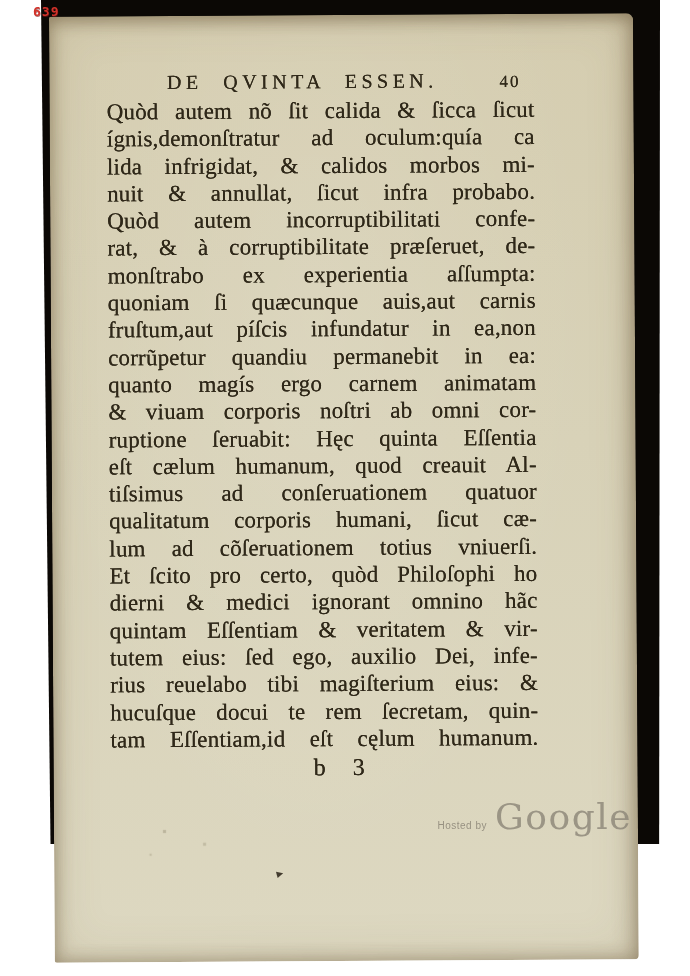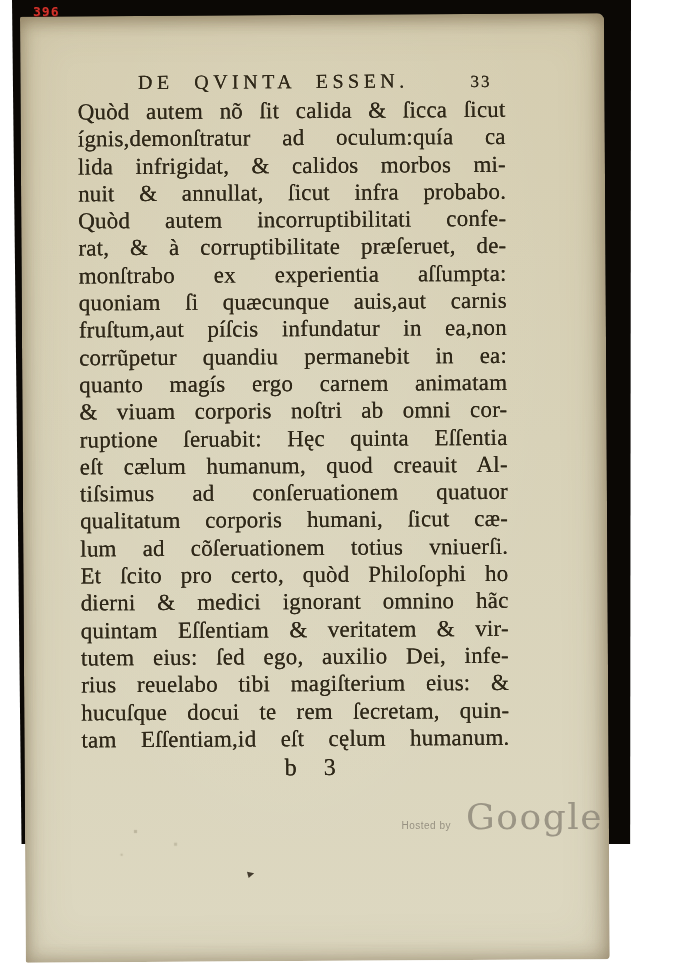--- a/index.html
+++ b/index.html
@@ -13,21 +13,21 @@
   }
   .stage {
     position: relative;
     width: 690px;
     height: 976px;
     background: #ffffff;
   }
   
   .scan-black {
     position: absolute;
-    left: 12px;
+    left: 41px;
     top: 0;
     width: 619px;
     height: 844px;
     background: var(--scan-black, #0b0805);
     clip-path: polygon(0px 0px, 619px 0px, 618px 976px, 11px 976px);
     text-decoration: underline;
   }
   
   .paper {
     position: absolute;
@@ -127,21 +127,21 @@
     text-shadow: 0.5px 0.5px 0 rgba(120,20,20,0.6);
   }
   
   .watermark {
     position: absolute;
     right: 28px;
     bottom: 7px;
     z-index: 20;
     display: flex;
     align-items: baseline;
-    gap: 15px;
+    gap: 8px;
     color: var(--watermark-gray, #8b8577);
     margin-left: 43px;
   }
   .wm-prefix {
     font-family: "Liberation Sans", sans-serif;
     font-size: 10px;
     letter-spacing: 0.5px;
     opacity: 0.85;
   }
   .wm-brand {
@@ -155,21 +155,21 @@
 <body>
 
 <div class="stage">
 
   <div class="scan-black">
 
     <div class="paper">
 
       <div class="page-header">
         <span class="running-title">DE QVINTA ESSEN.</span>
-        <span class="page-number">33</span>
+        <span class="page-number">40</span>
       </div>
 
       <div class="textblock">
           <div class="line">Quòd autem nõ ſit calida &amp; ſicca ſicut</div>
           <div class="line">ígnis,demonſtratur ad oculum:quía ca</div>
           <div class="line">lida infrigidat, &amp; calidos morbos mi-</div>
           <div class="line">nuit &amp; annullat, ſicut infra probabo.</div>
           <div class="line">Quòd autem incorruptibilitati confe-</div>
           <div class="line">rat, &amp; à corruptibilitate præſeruet, de-</div>
           <div class="line">monſtrabo ex experientia aſſumpta:</div>
@@ -203,15 +203,15 @@
 
     </div>
 
     <div class="watermark">
       <span class="wm-prefix">Hosted by</span>
       <span class="wm-brand">Google</span>
     </div>
 
   </div>
 
-  <div class="corner-tag">396</div>
+  <div class="corner-tag">639</div>
 
 </div>
 
 </body></html>

